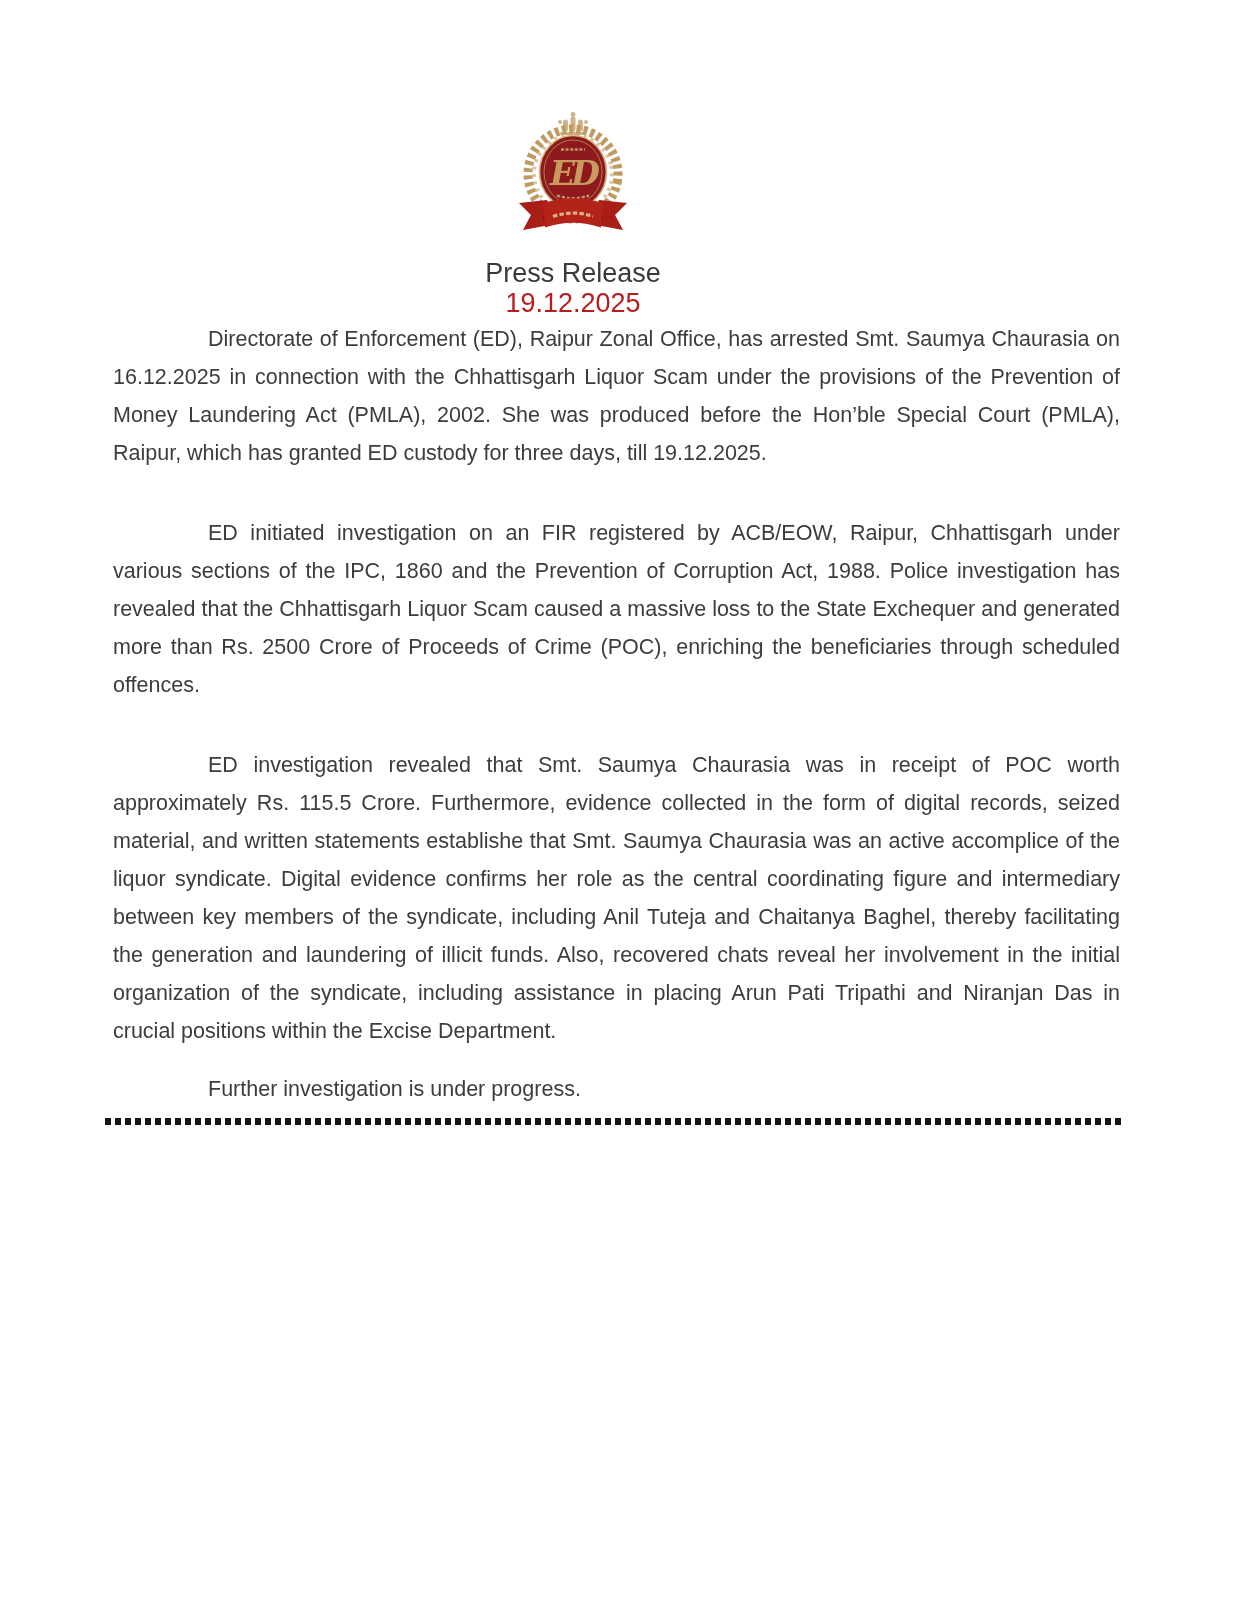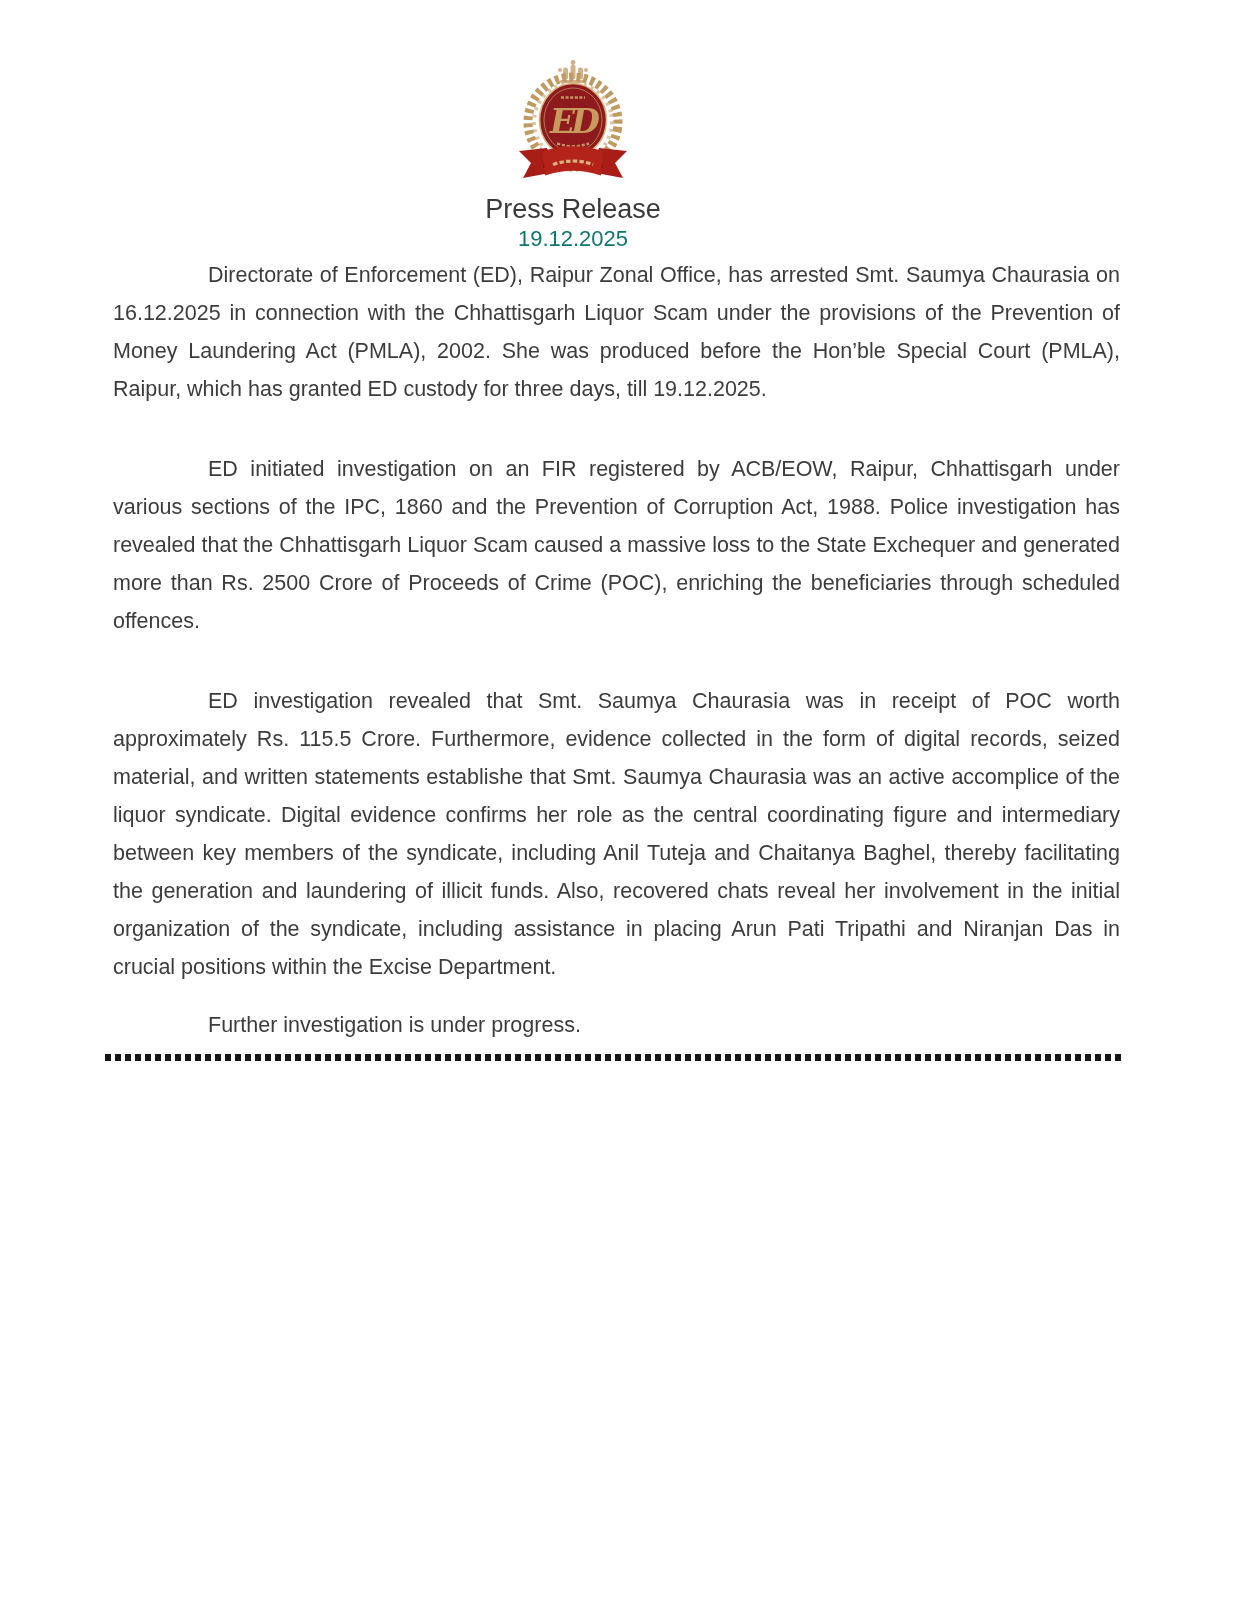--- a/index.html
+++ b/index.html
@@ -12,37 +12,37 @@
     font-family: "Liberation Sans", sans-serif;
     overflow: hidden;
   }
   .page {
     position: relative;
     width: 1236px; height: 1600px;
     background: #ffffff;
   }
   .header {
     width: 1146px;
-    padding-top: 56px;
+    padding-top: 108px;
     text-align: center;
   }
   .emblem {
     width: 132px; height: 126px;
     display: inline-block;
   }
   .doc-title {
     font-size: 27px;
     line-height: 30px;
     color: #3a3a3c;
-    margin-top: 8px;
+    margin-top: 20px;
   }
   .doc-date {
-    font-size: 22px;
+    font-size: 27px;
     line-height: 30px;
-    color: #0f766e;
+    color: #b91c1c;
   }
   .content {
     margin: 2px 116px 0 113px;
     width: 1007px;
   }
   .content p {
     font-size: 21.5px;
     line-height: 38px;
     color: #3c3c3e;
     text-align: justify;

